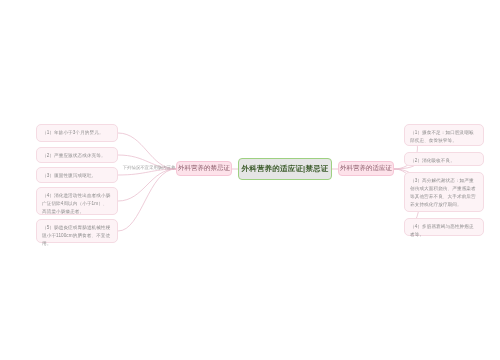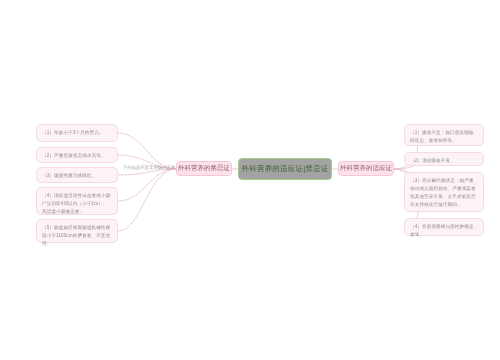--- a/index.html
+++ b/index.html
@@ -29,25 +29,25 @@
     text-align: center;
     line-height: 1.35;
     color: #5a5a5a;
   }
   
   #root-node {
     left: 238px;
     top: 158px;
     width: 94px;
     height: 22px;
-    background: #a3a3a3;
+    background: #e5e5e5;
     border: 1px solid #9ed181;
     font-size: 7.5px;
     color: #3d5c2c;
-    font-weight: normal;
+    font-weight: bold;
     letter-spacing: 0.2px;
   }
   
   .branch-node {
     background: #fde2ea;
     border: 1px solid #f6c6d6;
     font-size: 6.5px;
     color: #8a5a68;
     height: 15px;
   }

